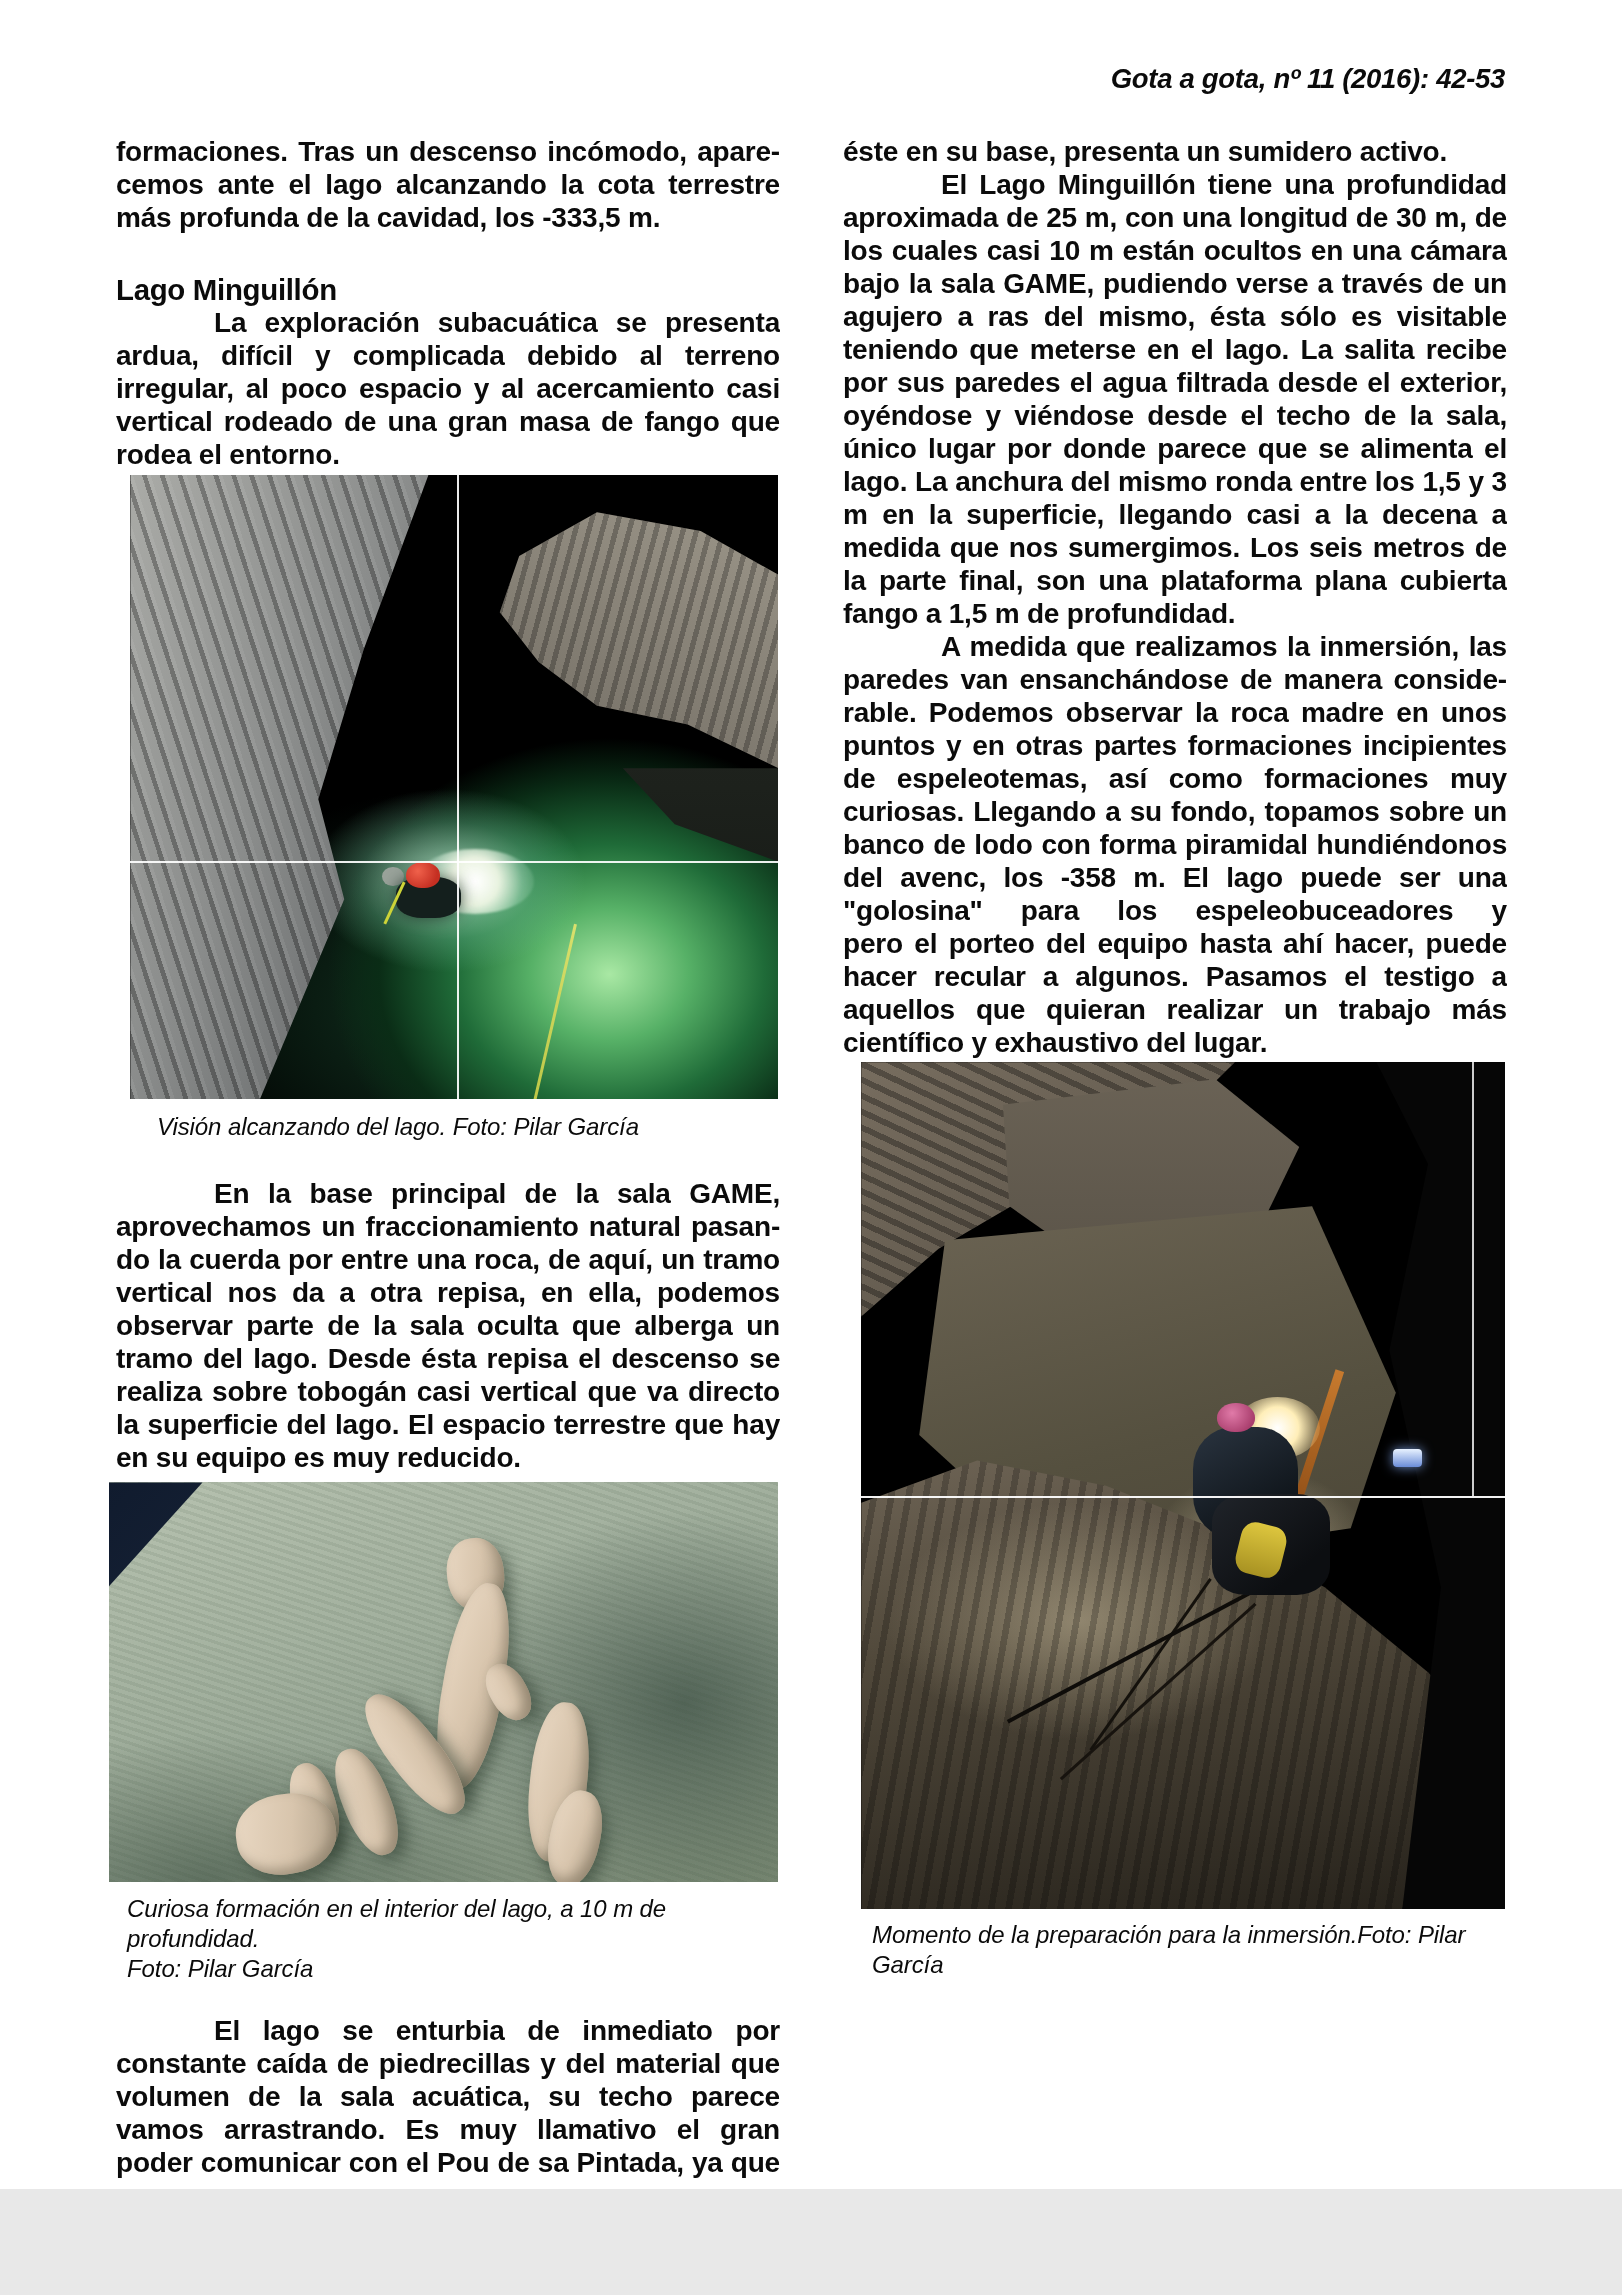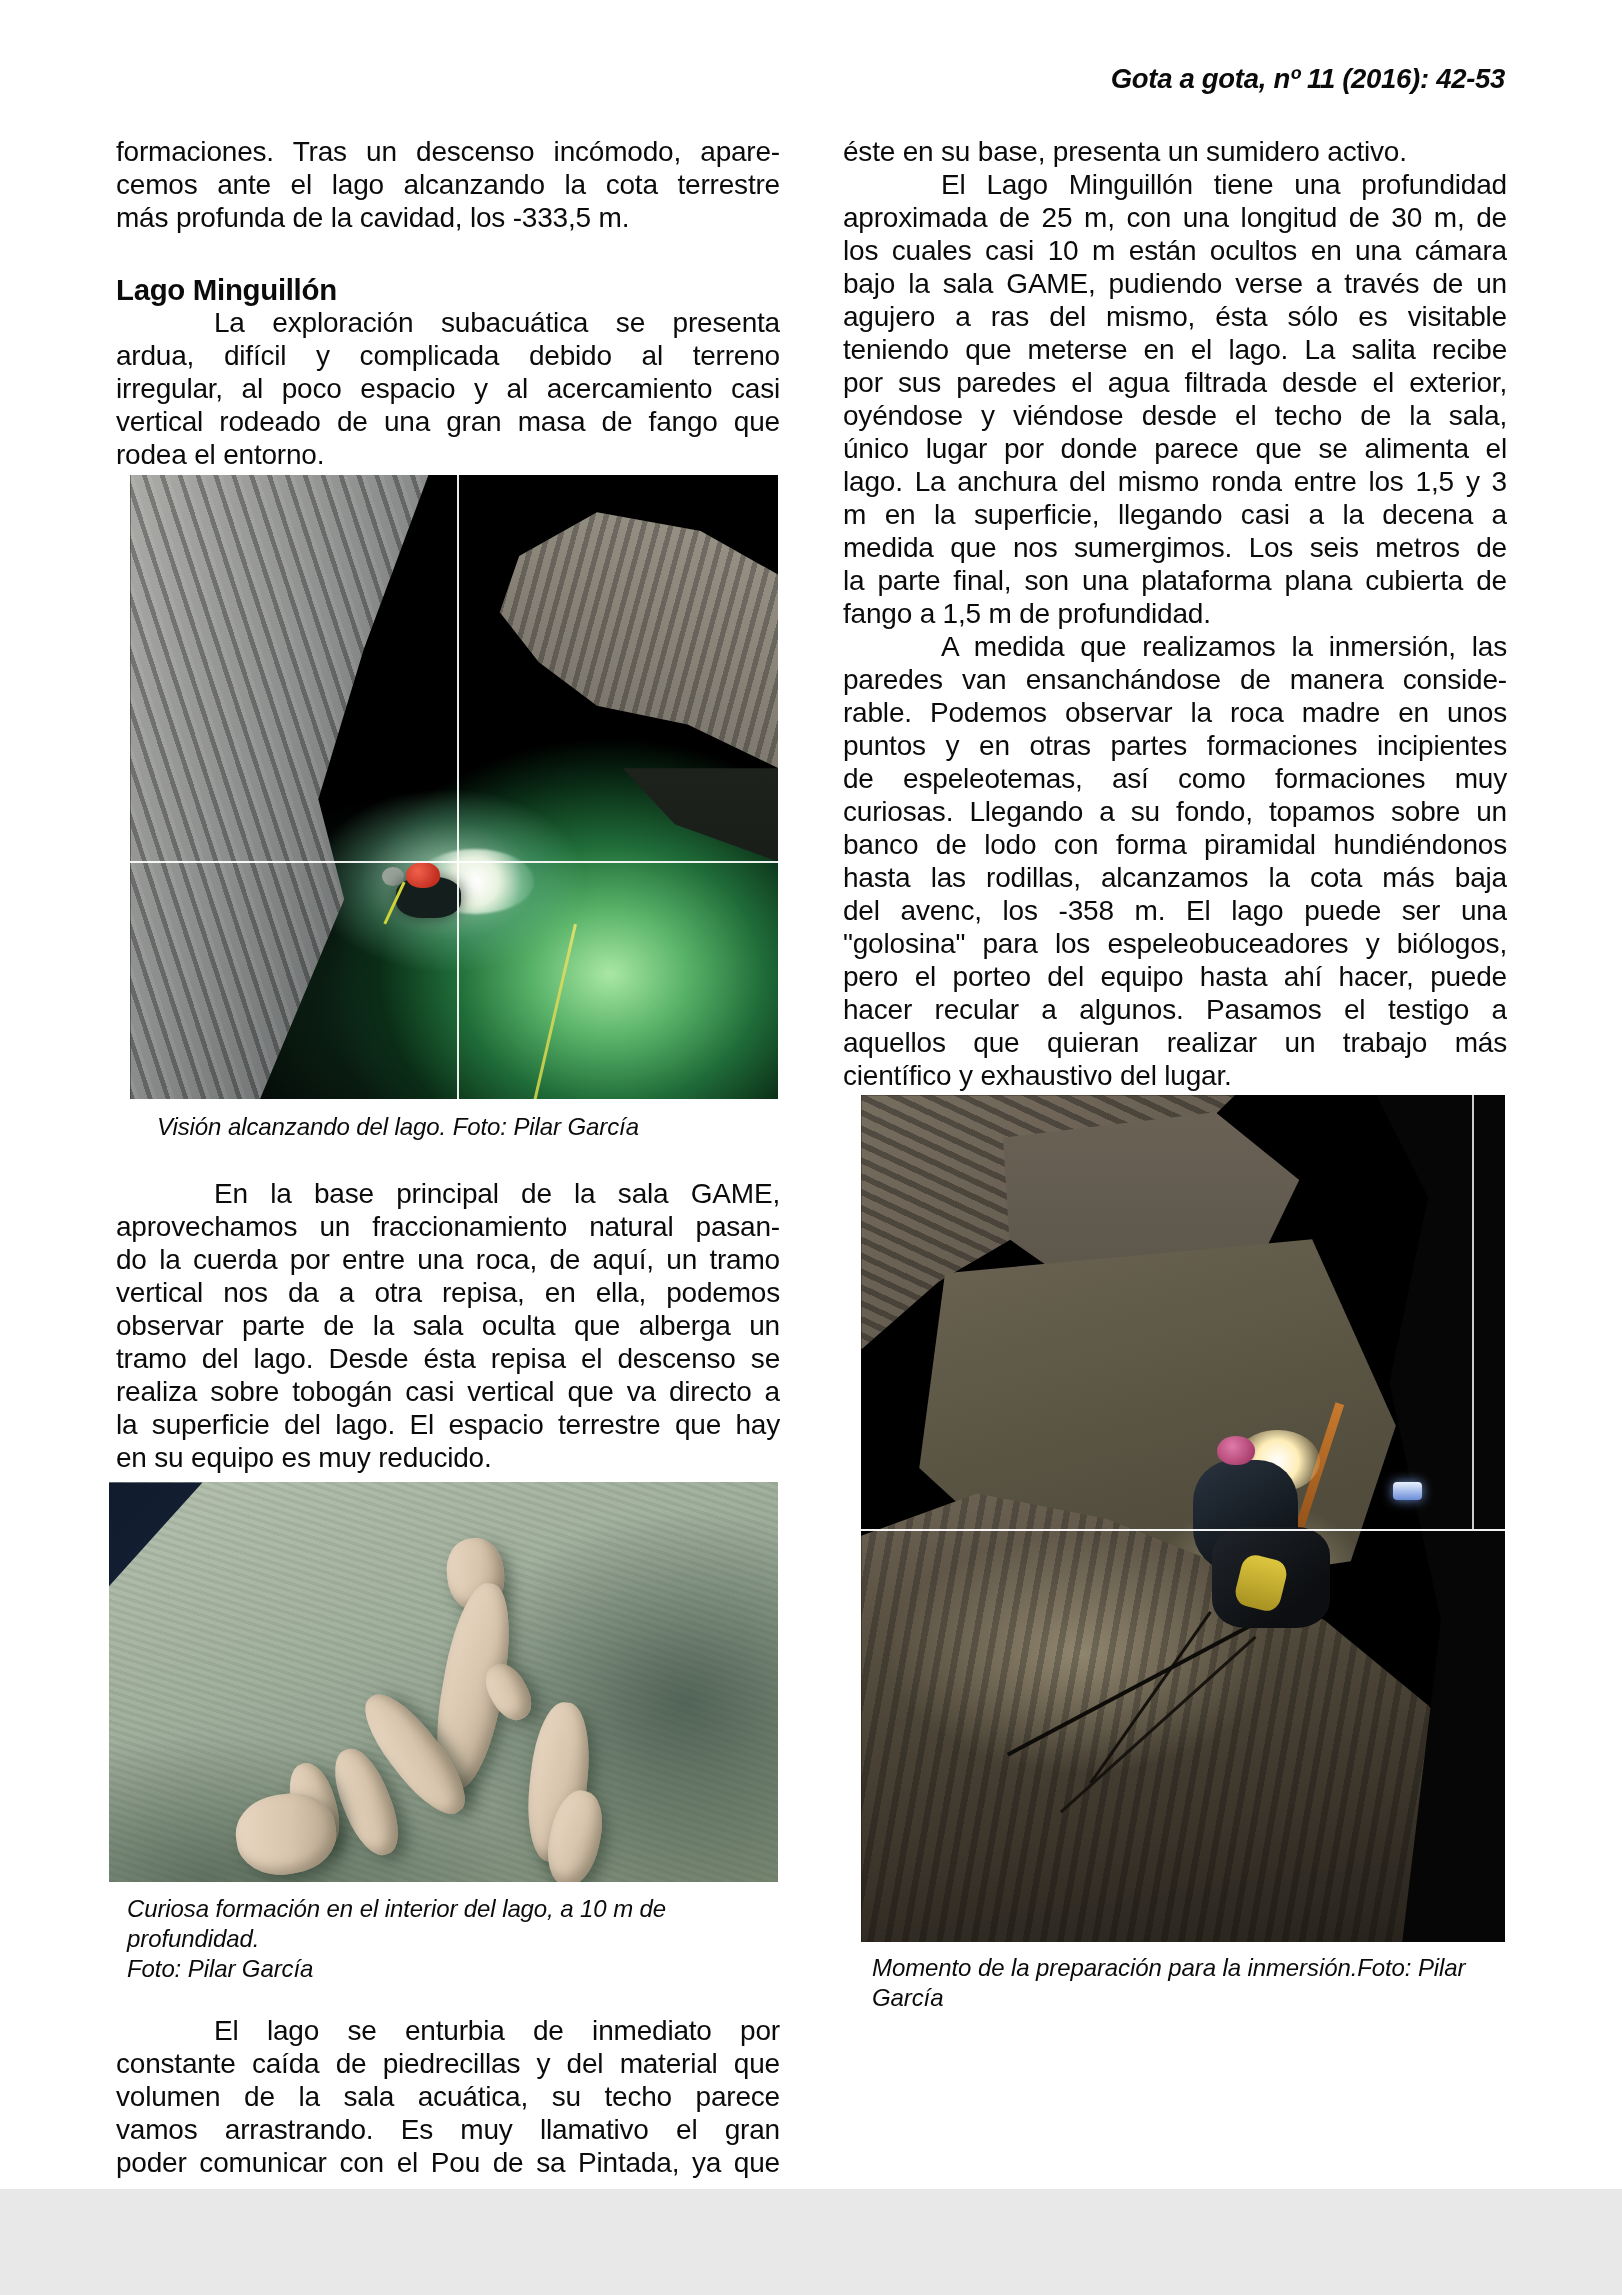--- a/index.html
+++ b/index.html
@@ -14,21 +14,21 @@
   
   .header-ref{
     position:absolute;top:63px;right:118px;
     font-size:27.5px;font-weight:bold;font-style:italic;
     letter-spacing:-0.3px;
   }
   .col{position:absolute;width:664px;}
   .col-left{left:116px;top:135px;}
   .col-right{left:843px;top:135px;}
   .para{font-size:28px;line-height:33px;letter-spacing:-0.2px;}
-  .para .line{text-align:justify;text-align-last:justify;height:33px;overflow:hidden;}
+  .para .line{text-align:justify;text-align-last:justify;height:33px;overflow:hidden;font-weight:bold;}
   .para .line.lastline{text-align-last:left;}
   .para .line.indent{padding-left:98px;}
   .section-heading{
     font-size:29.4px;font-weight:bold;line-height:33px;margin-top:39px;
     letter-spacing:-0.3px;
   }
   .caption{
     font-style:italic;font-size:24px;line-height:30px;letter-spacing:-0.1px;
   }
   .caption .line{text-align:left;text-align-last:auto;}
@@ -259,21 +259,20 @@
         <div class="line lastline">fango a 1,5 m de profundidad.</div>
       </div>
     <div class="para">
         <div class="line indent">A medida que realizamos la inmersión, las</div>
         <div class="line">paredes van ensanchándose de manera conside-</div>
         <div class="line">rable. Podemos observar la roca madre en unos</div>
         <div class="line">puntos y en otras partes formaciones incipientes</div>
         <div class="line">de espeleotemas, así como formaciones muy</div>
         <div class="line">curiosas. Llegando a su fondo, topamos sobre un</div>
         <div class="line">banco de lodo con forma piramidal hundiéndonos</div>
-        <div class="line">hasta las rodillas, alcanzamos la cota más baja</div>
         <div class="line">del avenc, los -358 m. El lago puede ser una</div>
         <div class="line">"golosina" para los espeleobuceadores y biólogos,</div>
         <div class="line">pero el porteo del equipo hasta ahí hacer, puede</div>
         <div class="line">hacer recular a algunos. Pasamos el testigo a</div>
         <div class="line">aquellos que quieran realizar un trabajo más</div>
         <div class="line lastline">científico y exhaustivo del lugar.</div>
       </div>
 
     <div class="photo photo3">
       <div class="p3-ceiling"></div>

